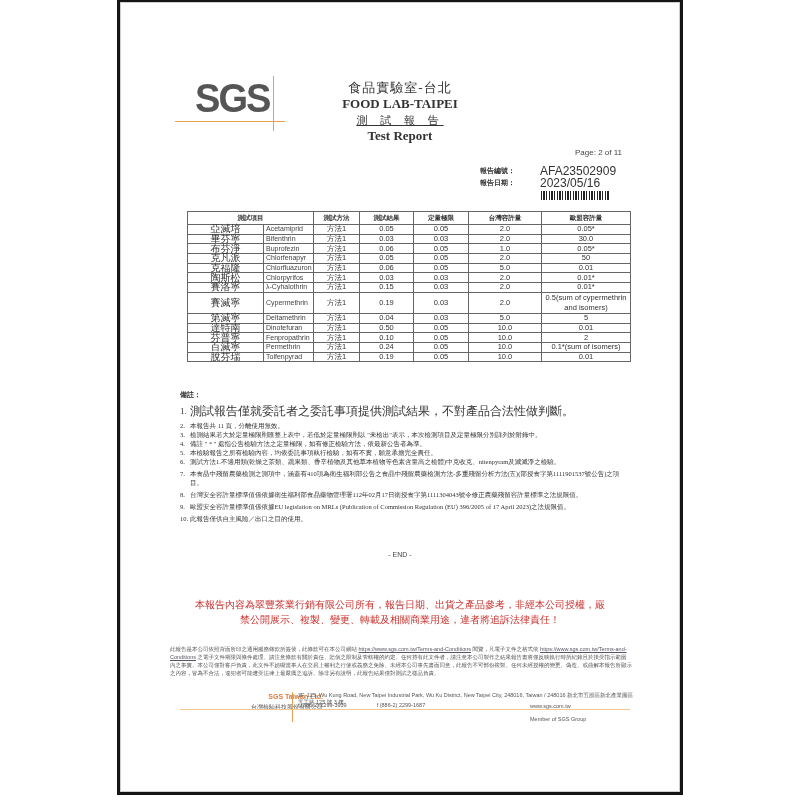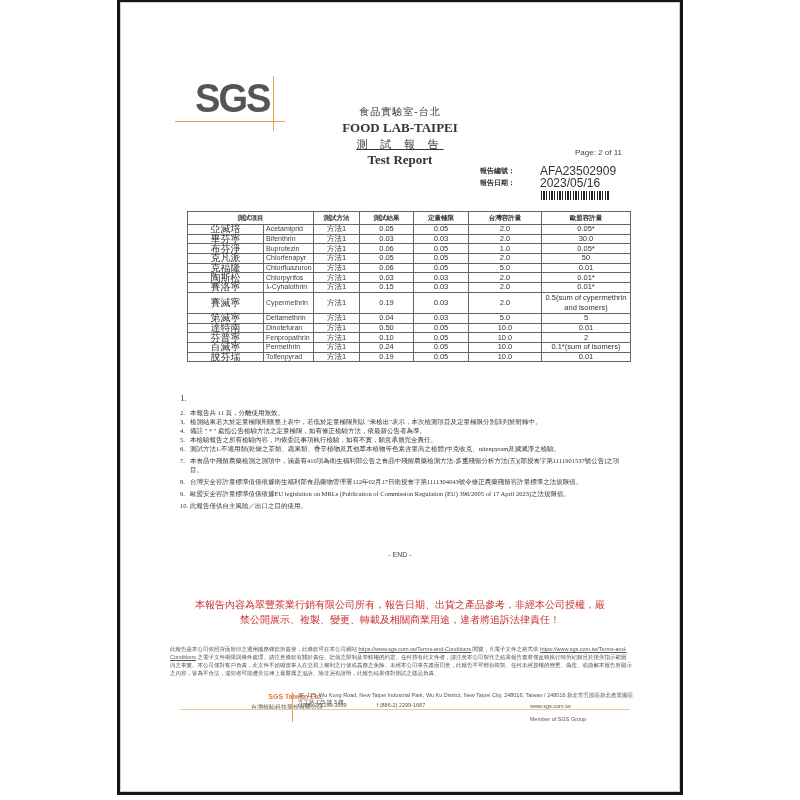--- a/index.html
+++ b/index.html
@@ -17,21 +17,21 @@
     .logo-text {
       position: absolute; left: 20px; top: 2px; font-family: "Liberation Sans", sans-serif;
       font-weight: 700; font-size: 40px; color: #555; letter-spacing: -2px; line-height: 40px;
       transform: scaleX(0.95); transform-origin: left top;
     }
     .logo-hline { position: absolute; left: 0; top: 45px; width: 110px; height: 1px; background: #e8a050; }
     .logo-vline { position: absolute; left: 98px; top: 0; width: 1px; height: 55px; background: #e8a050; }
     
     .title-block { position: absolute; left: 330px; top: 80px; width: 140px; text-align: center; font-family: "Liberation Serif", serif; color: #333; }
     .title-block div { line-height: 16px; }
-    .t-zh1 { font-size: 10px; letter-spacing: 1px; margin-top: 24px; }
+    .t-zh1 { font-size: 13px; letter-spacing: 1px; }
     .t-en1 { font-size: 13px; font-weight: 700; }
     .t-zh2 { font-size: 11px; letter-spacing: 5px; text-decoration: underline; }
     .t-en2 { font-size: 13px; font-weight: 700; }
     .page-no { position: absolute; left: 575px; top: 128px; font-size: 8px; color: #444; margin-top: 20px; }
     
     .meta { position: absolute; left: 480px; top: 165px; font-size: 8px; color: #333; }
     .meta-row { display: flex; line-height: 12px; }
     .meta-label { width: 60px; font-size: 7px; color: #333; font-weight: 700; }
     .meta-val { font-size: 12px; }
     .barcode { position: absolute; left: 541px; top: 191px; width: 68px; height: 9px;
@@ -234,22 +234,24 @@
     <td>方法1</td>
     <td>0.19</td>
     <td>0.05</td>
     <td>10.0</td>
     <td>0.01</td>
   </tr>
 </tbody>
   </table>
 
 <div class="notes">
+  <div class="notes-title">備註：</div>
   <div class="note big">
     <span class="num">1.</span>
+    <span>測試報告僅就委託者之委託事項提供測試結果，不對產品合法性做判斷。</span>
   </div>
   <div class="note">
     <span class="num">2.</span>
     <span>本報告共 11 頁，分離使用無效。</span>
   </div>
   <div class="note">
     <span class="num">3.</span>
     <span>檢測結果若大於定量極限則匯整上表中，若低於定量極限則以 "未檢出"表示，本次檢測項目及定量極限分別詳列於附錄中。</span>
   </div>
   <div class="note">

